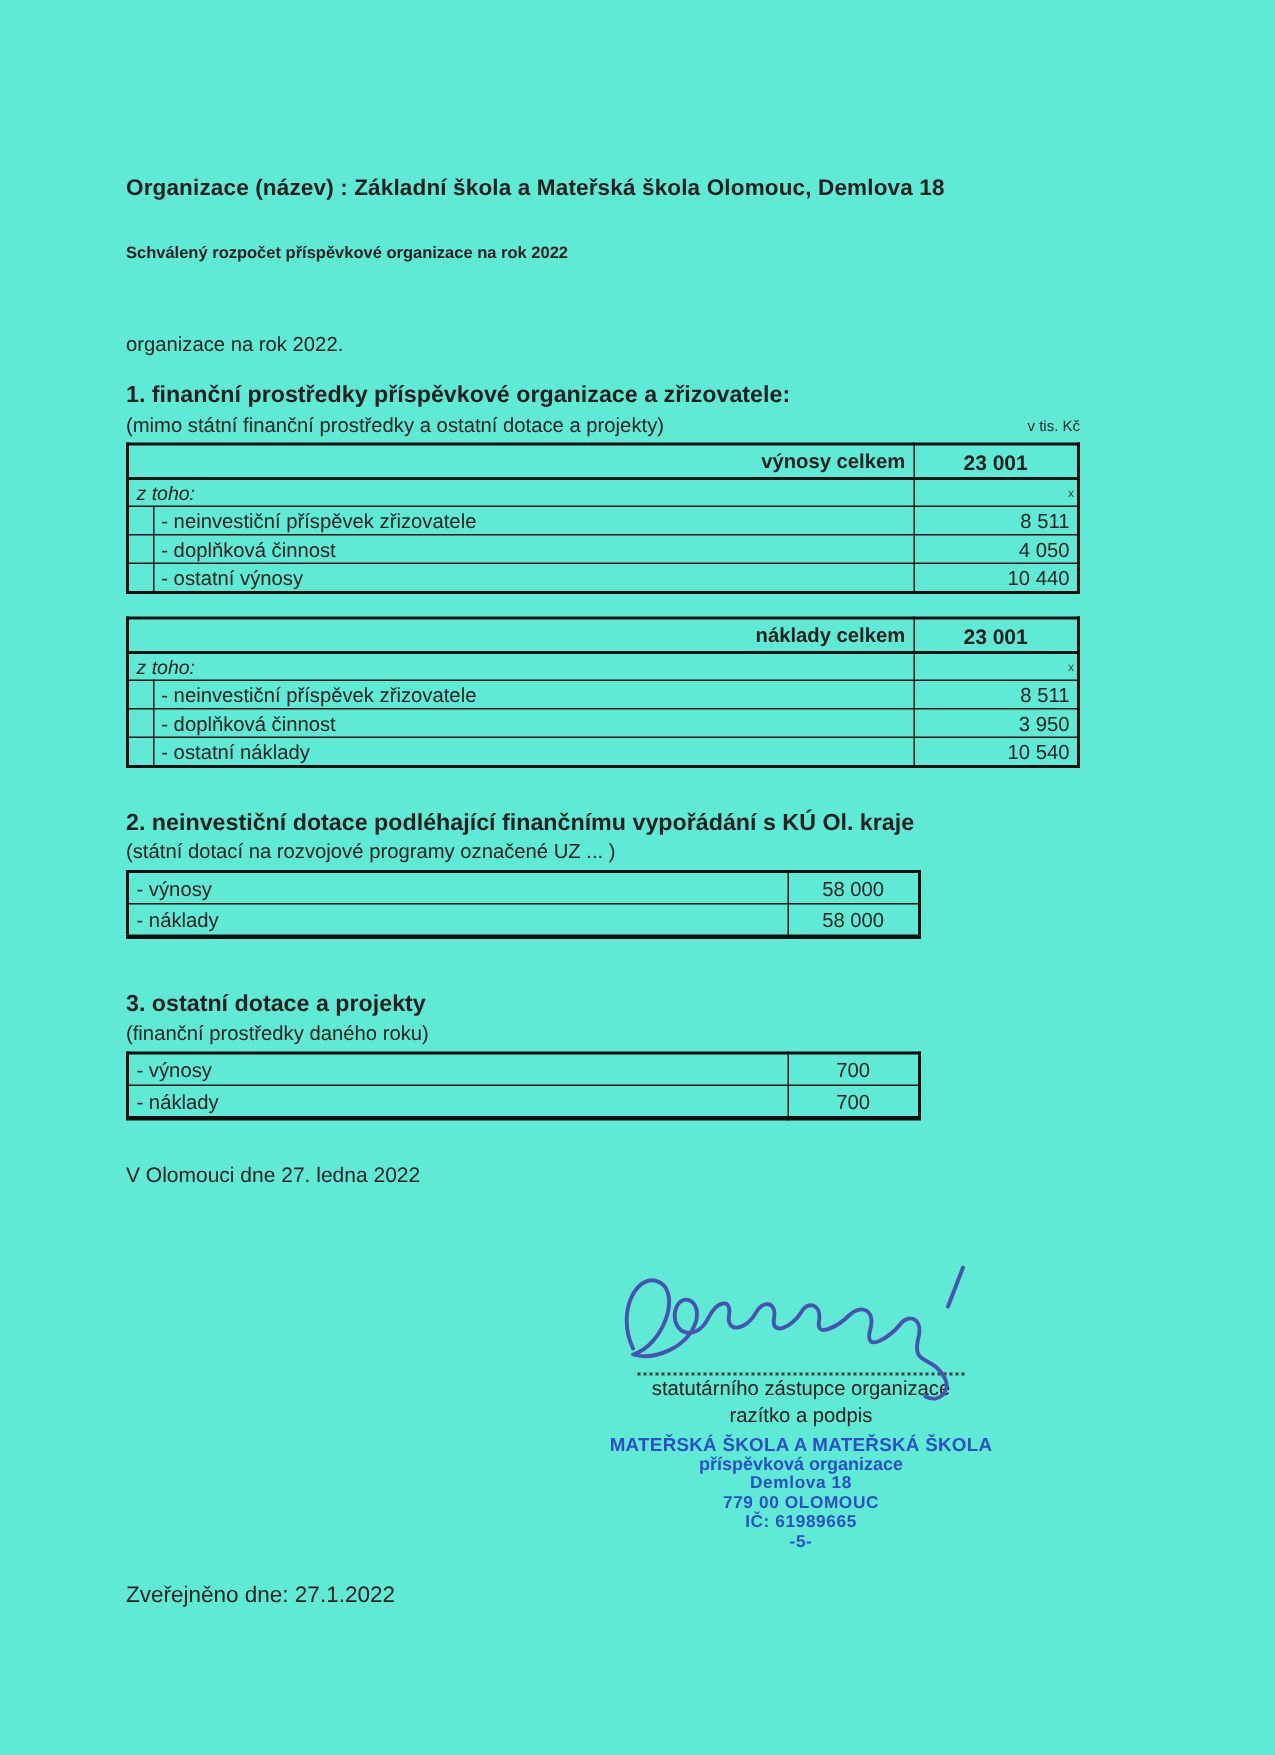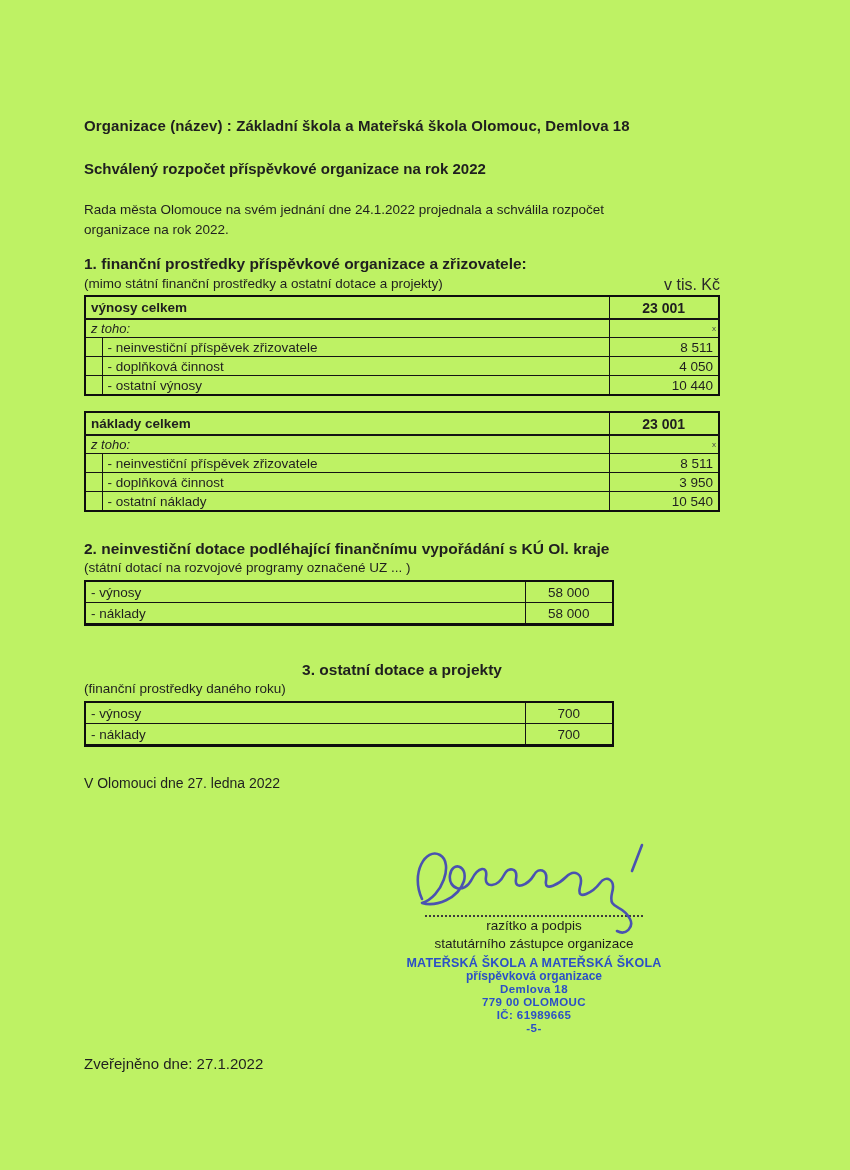--- a/index.html
+++ b/index.html
@@ -1,41 +1,41 @@
 <!DOCTYPE html>
 <html><head>
 <meta charset="utf-8">
 <style>
   html, body { margin: 0; padding: 0; background: #ffffff; }
   .page {
     position: relative;
     width: 850px; height: 1170px;
-    background: #bef264;
+    background: #5eead4;
     font-family: "Liberation Sans", sans-serif;
     color: #1f1f1f;
     box-sizing: border-box;
     padding: 116px 0 0 84px;
     overflow: hidden;
   }
   .content { width: 636px; }
   .org-line { font-size: 15px; line-height: 20px; font-weight: bold; letter-spacing: 0.1px; }
-  .doc-title { font-size: 15px; line-height: 20px; font-weight: bold; margin-top: 23px; }
+  .doc-title { font-size: 11px; line-height: 20px; font-weight: bold; margin-top: 23px; }
   .intro { font-size: 13.5px; line-height: 20px; margin: 21px 0 0 0; }
   .sec-heading { font-size: 15.5px; line-height: 20px; font-weight: bold; }
   .mt-s1 { margin-top: 14px; }
   .mt-s2 { margin-top: 27px; }
-  .mt-s3 { margin-top: 34px; text-align: center; }
+  .mt-s3 { margin-top: 34px; }
   .sub-row { display: flex; justify-content: space-between; align-items: flex-end; margin-top: 1px; }
   .sub-note { font-size: 13.5px; line-height: 18px; }
-  .unit { font-size: 16px; line-height: 16px; color: #2a2a2a; }
+  .unit { font-size: 10px; line-height: 16px; color: #2a2a2a; }
 
   table.btable { border-collapse: collapse; width: 636px; margin-top: 2px; table-layout: fixed; }
   table.btable td { border: 1px solid #141414; font-size: 13.5px; padding: 1px 5px; overflow: hidden; white-space: nowrap; }
   table.btable { border: 2px solid #0e0e0e; }
-  table.btable tr.total td { font-weight: bold; height: 19px; border-bottom-width: 2px; }
+  table.btable tr.total td { font-weight: bold; height: 19px; border-bottom-width: 2px; text-align: right; }
   table.btable tr.total td.val { text-align: center; font-size: 14px; }
   table.btable tr.ztoho td { height: 13px; font-style: italic; font-size: 13px; }
   table.btable tr.ztoho td.val { font-style: normal; font-size: 8px; text-align: right; color: #444; padding-right: 2px; }
   table.btable tr.sub td { height: 16px; }
   table.btable td.ind { padding: 0; }
   table.btable td.val { text-align: right; }
   table.btable.gap { margin-top: 15px; }
 
   table.btable.narrow { width: 530px; margin-top: 3px; }
   table.btable.narrow td { height: 18px; }
@@ -56,21 +56,21 @@
   .published { font-size: 15px; margin-top: 20px; }
 </style>
 </head>
 <body>
 
 <div class="page">
   <div class="content">
     <div class="org-line">Organizace (název) : Základní škola a Mateřská škola Olomouc, Demlova 18</div>
     <div class="doc-title">Schválený rozpočet příspěvkové organizace na rok 2022</div>
     <p class="intro">
-      <span>Rada města Olomouce na svém jednání dne 24.1.2022 projednala a schválila rozpočet</span><br>
+      <br>
       <span>organizace na rok 2022.</span>
     </p>
 
     <div class="sec-heading mt-s1">1. finanční prostředky příspěvkové organizace a zřizovatele:</div>
     <div class="sub-row">
       <span class="sub-note">(mimo státní finanční prostředky a ostatní dotace a projekty)</span>
       <span class="unit">v tis. Kč</span>
     </div>
 
     <table class="btable">
@@ -187,22 +187,22 @@
                      C 62,28 46,24 44,38 C 42,52 58,58 66,42 C 72,30 82,28 80,40
                      C 78,52 92,50 98,38 C 102,30 112,30 110,42 C 108,54 122,48 128,38
                      C 132,30 142,32 140,44 C 138,56 154,46 160,40 C 168,32 178,36 174,50
                      C 170,66 188,54 194,46 C 200,38 210,42 206,56 C 202,74 216,66 224,82
                      C 228,90 220,99 211,94"></path>
             <path d="M 236,8 L 226,34"></path>
           </g>
         </svg>
       </div>
       <div class="dotline"></div>
+      <div class="cap">statutárního zástupce organizace</div>
       <div class="cap">razítko a podpis</div>
-      <div class="cap">statutárního zástupce organizace</div>
       <div class="stamp">
         <div class="s1">MATEŘSKÁ ŠKOLA A MATEŘSKÁ ŠKOLA</div>
         <div class="s2">příspěvková organizace</div>
         <div class="s3">Demlova 18</div>
         <div class="s4">779 00 OLOMOUC</div>
         <div class="s5">IČ: 61989665</div>
         <div class="s6">-5-</div>
       </div>
     </div>
 

